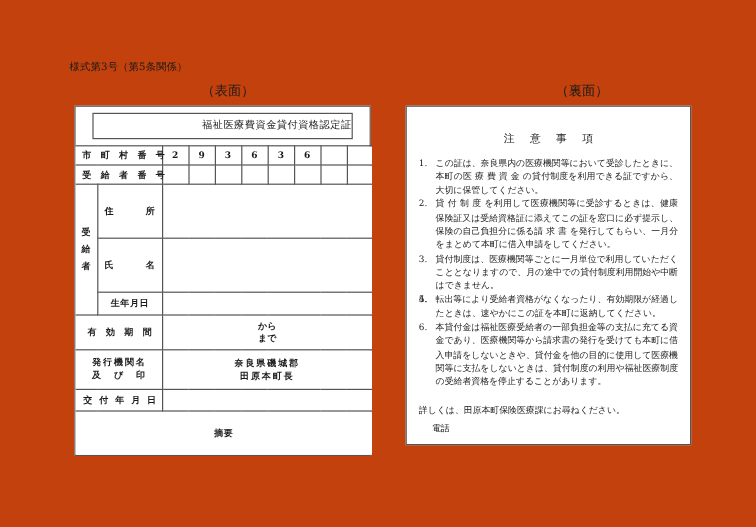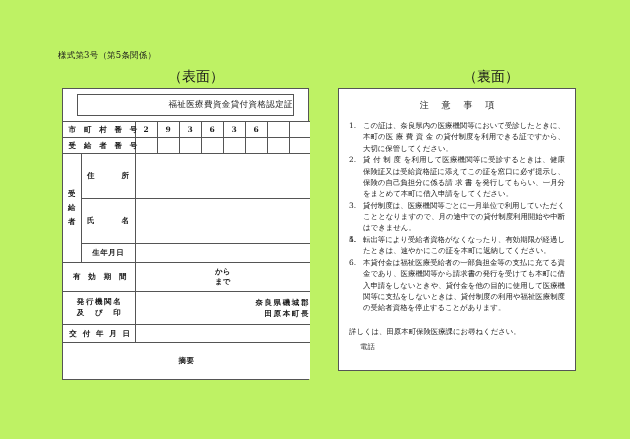--- a/index.html
+++ b/index.html
@@ -13,36 +13,36 @@
     height: 439px;
     position: relative;
     font-family: "DejaVu Serif", "Liberation Serif", serif;
     color: #1a1a1a;
     overflow: hidden;
   }
 
   .page {
     position: absolute;
     inset: 0;
-    background: #bef264;
+    background: #c2410c;
   }
 
   
   .form-code {
     position: absolute;
     left: 58px;
     top: 50px;
     font-size: 8.5px;
     letter-spacing: 0.2px;
     white-space: nowrap;
   }
 
   .side-label {
     position: absolute;
-    font-size: 14px;
+    font-size: 11px;
     white-space: nowrap;
   }
   .side-label.front { left: 168px; top: 68px; }
   .side-label.back  { left: 463px; top: 68px; }
 
   
   .cert-panel {
     position: absolute;
     left: 62px;
     top: 88px;
@@ -128,21 +128,21 @@
     margin-left: 40px;
   }
 
   .issuer {
     text-align: left;
     padding: 4px 0 4px 18px;
     line-height: 1.5;
     letter-spacing: 1.6px;
     white-space: nowrap;
   }
-  .issuer div { text-align: right; }
+  .issuer div { text-align: center; }
 
   .lbl2line {
     line-height: 1.45;
     letter-spacing: 1.6px;
     text-indent: 1.6px;
   }
 
   td.remark-lbl {
     text-align: left;
     padding-left: 3px;
@@ -162,21 +162,21 @@
     border: 1px solid #555;
     background: #fff;
     box-sizing: border-box;
     padding: 8px 10px 6px 10px;
   }
   .notice-title {
     text-align: center;
     font-size: 9px;
     letter-spacing: 5px;
     text-indent: 5px;
-    margin: 2px 0 8px 0;
+    margin: 12px 0 8px 0;
     white-space: nowrap;
   }
   ol.notices {
     margin: 0;
     padding: 0;
     list-style: none;
     font-size: 7.4px;
     line-height: 1.52;
   }
   ol.notices li {

